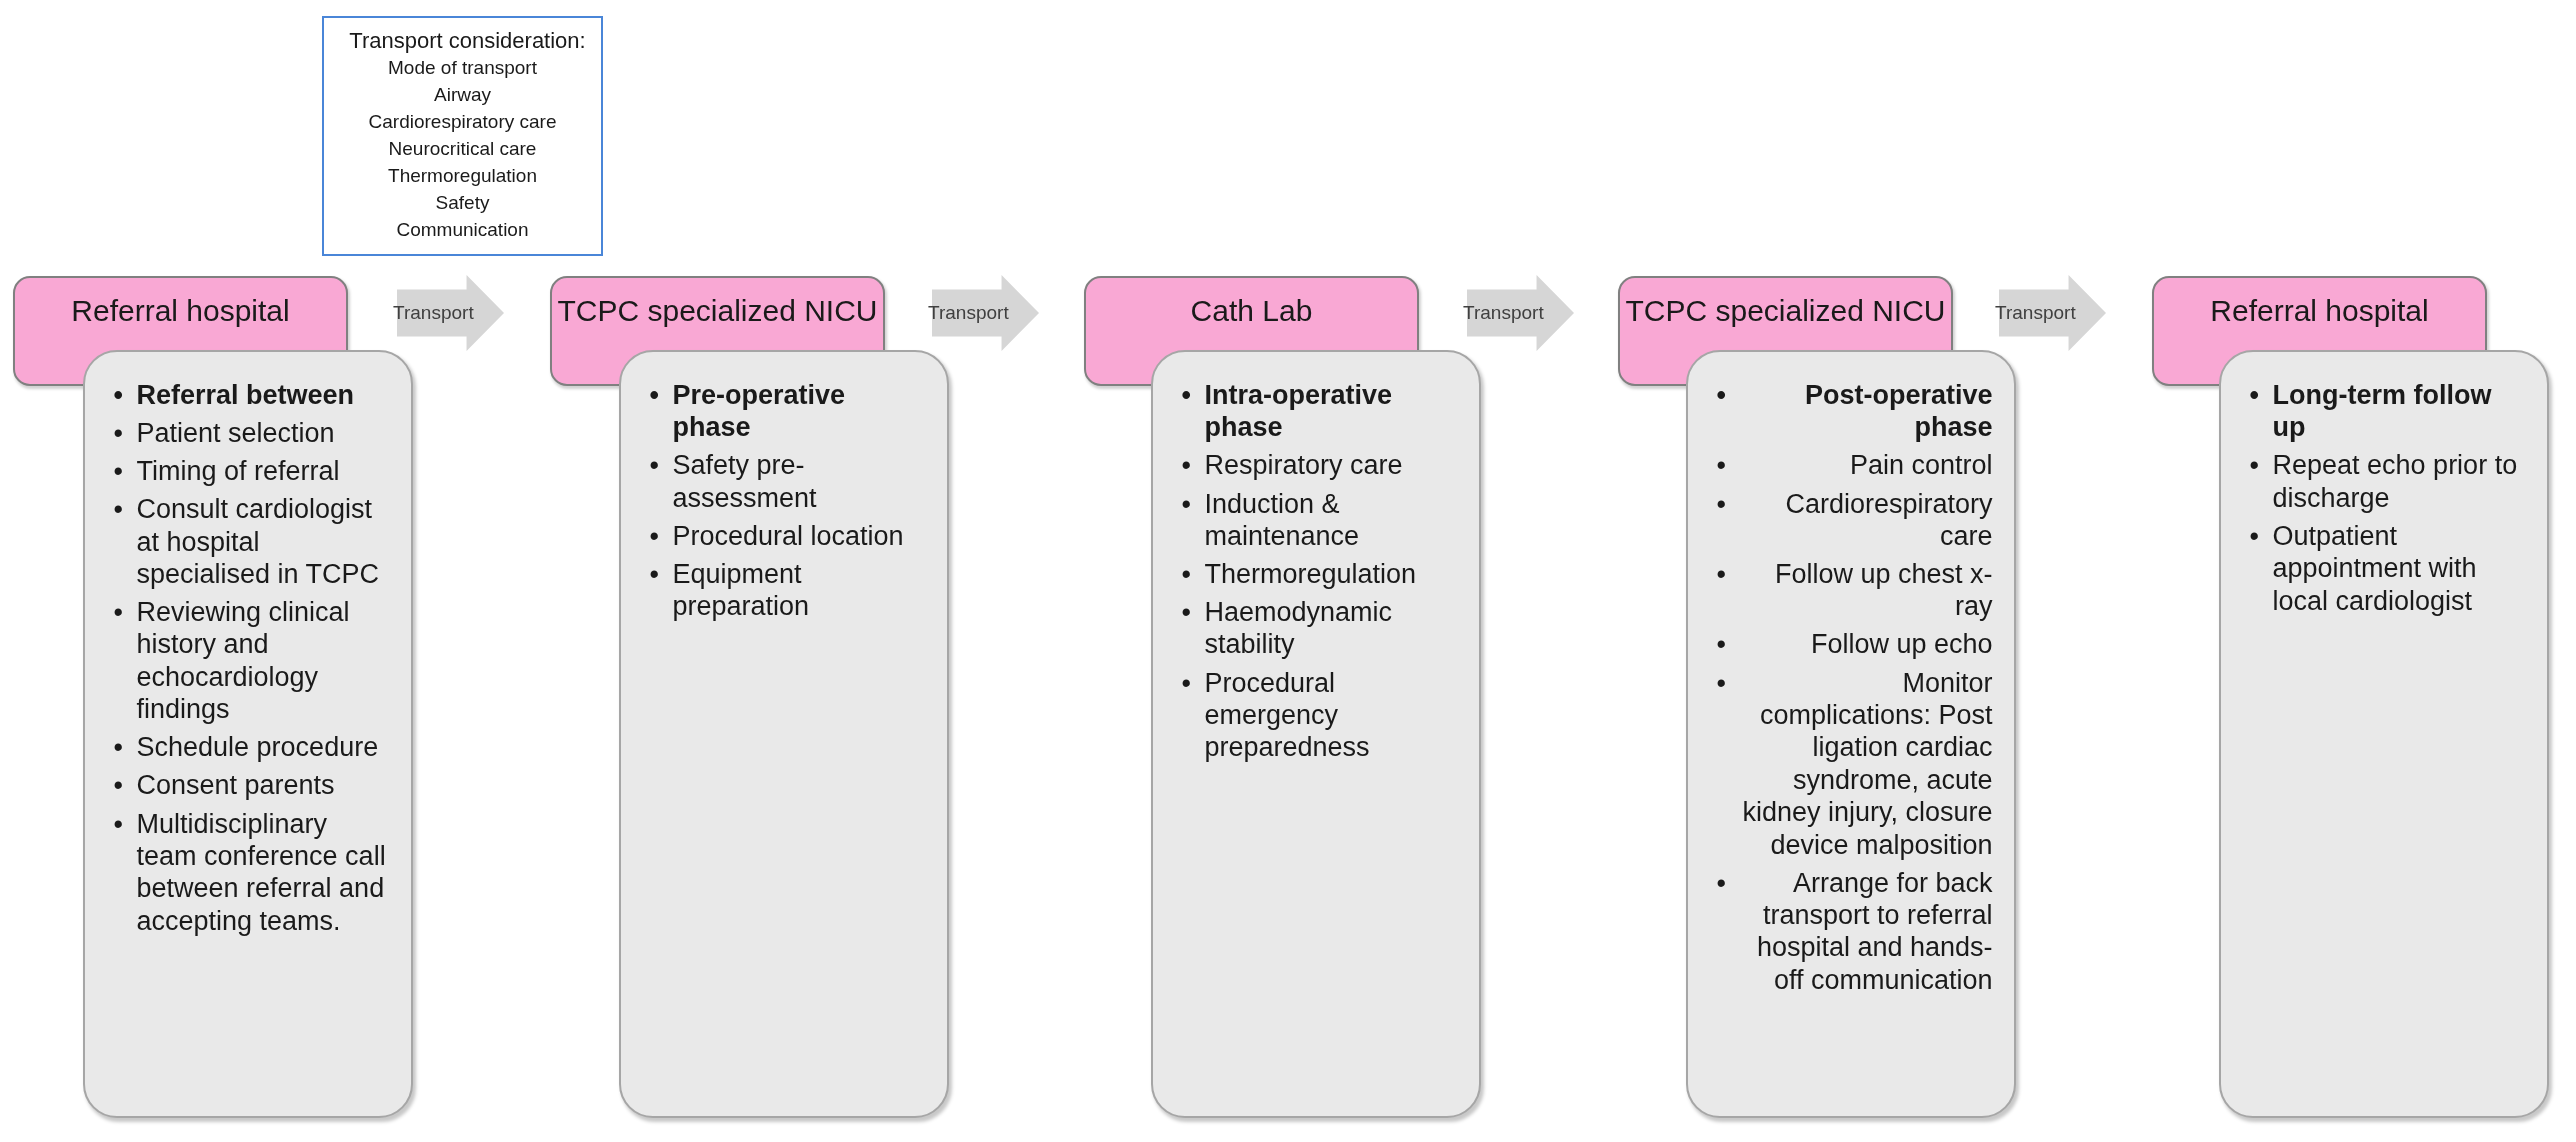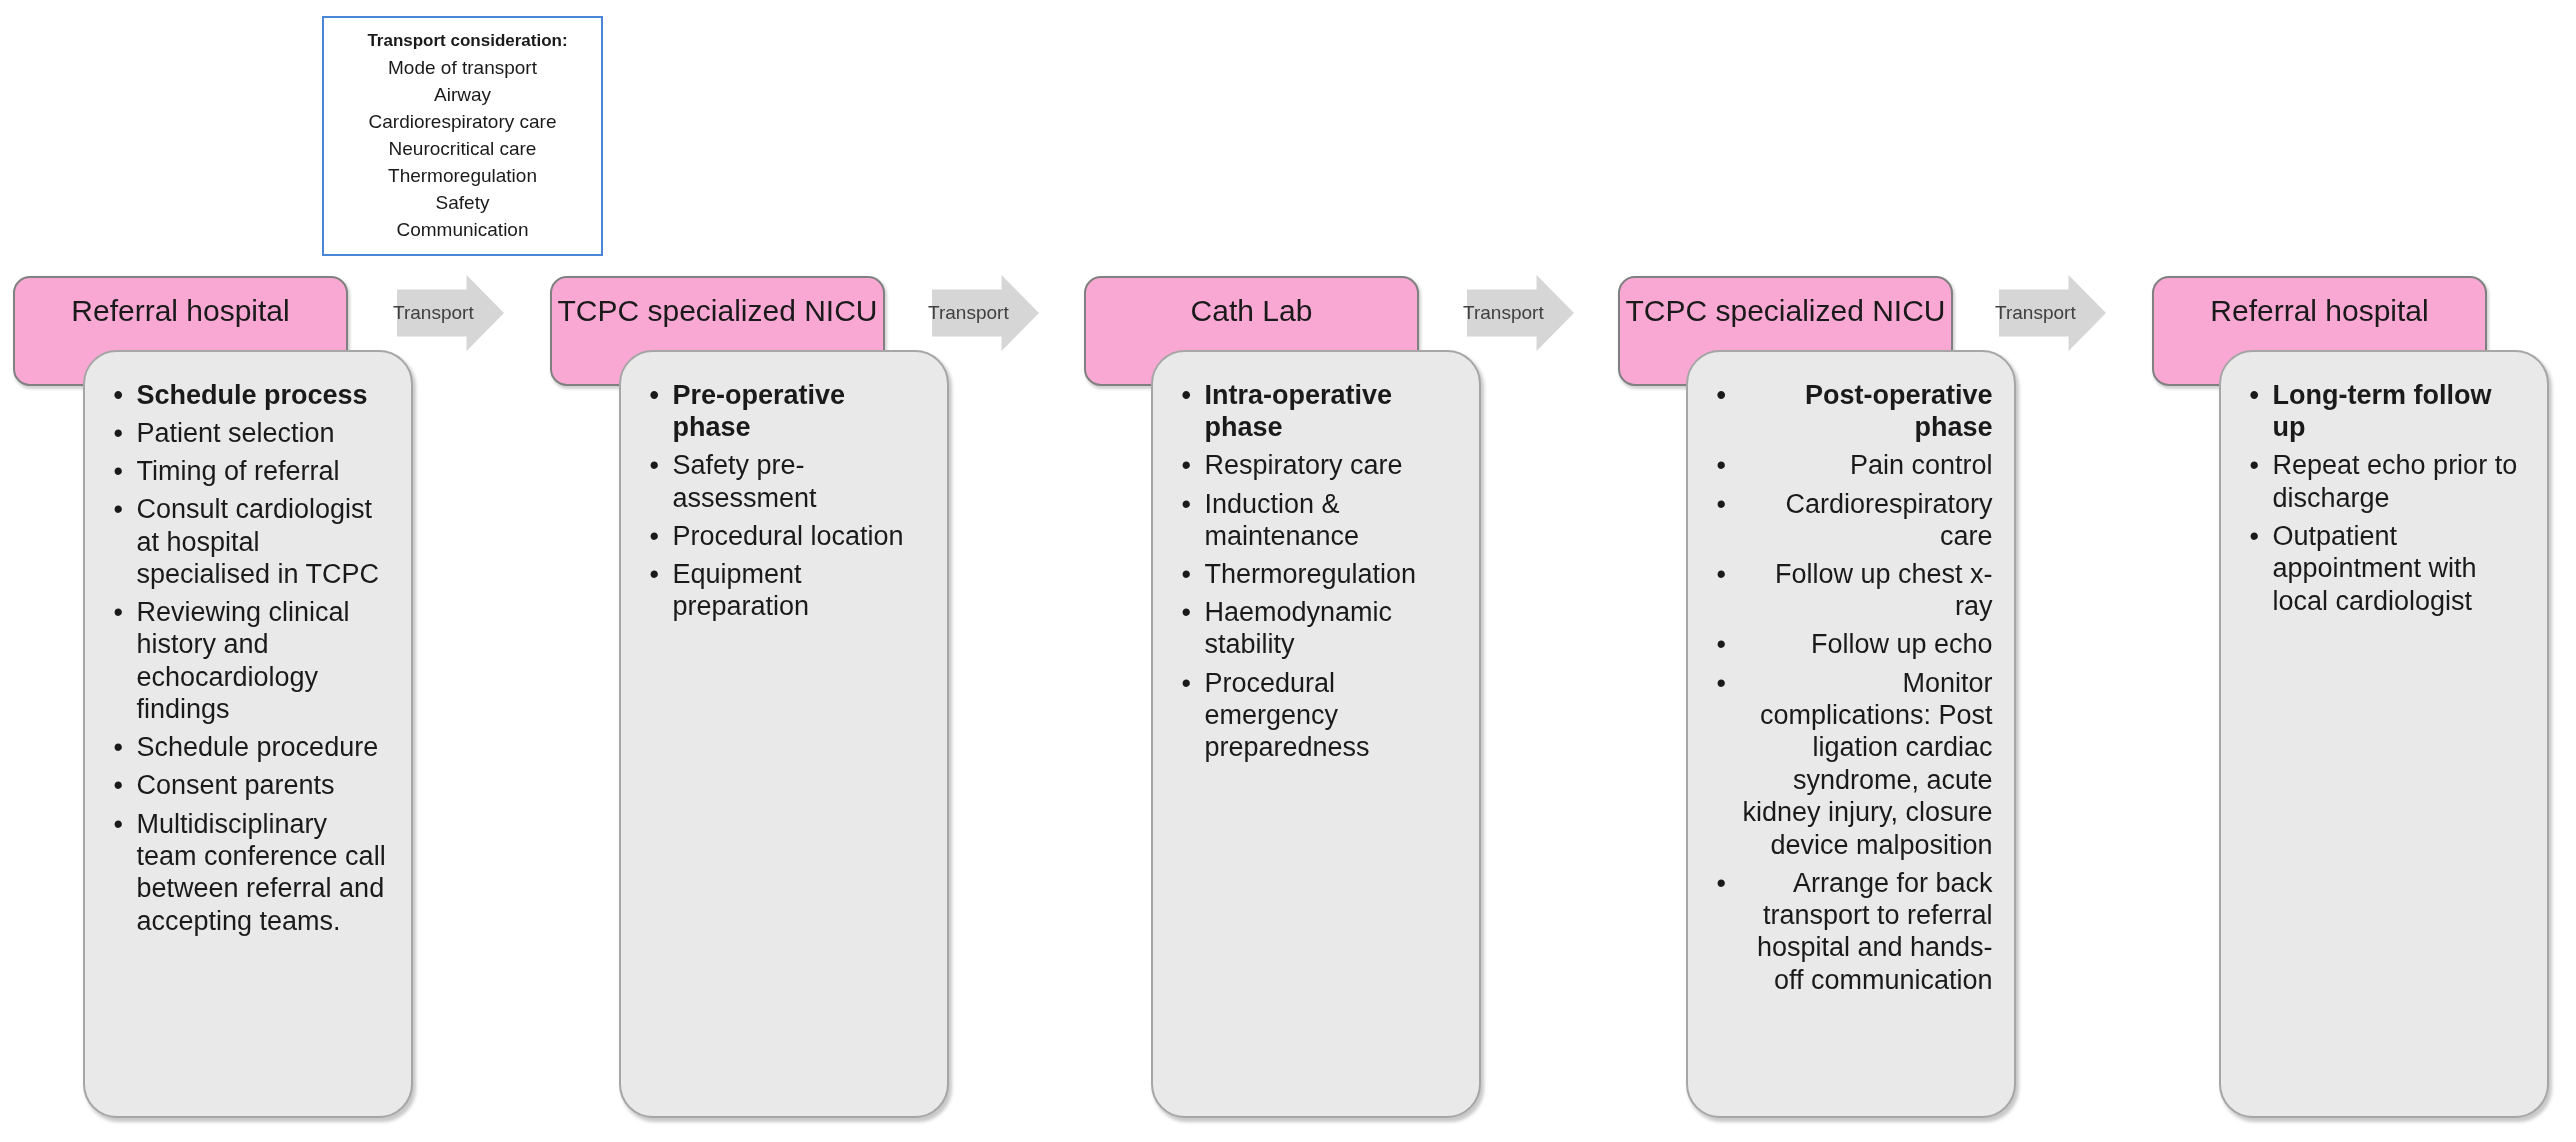--- a/index.html
+++ b/index.html
@@ -22,22 +22,22 @@
     position: absolute;
     left: 322px; top: 16.4px;
     width: 281px; height: 240px;
     background: #ffffff;
     border: 2.9px solid var(--consideration-border, #4a86d8);
     box-sizing: border-box;
     text-align: center;
     padding-top: 8.6px;
   }
   .consideration .c-title {
-    font-weight: bold;
-    font-size: 17px;
+    font-weight: normal;
+    font-size: 22px;
     line-height: 27px;
     padding-left: 10px;
   }
   .consideration ul {
     list-style: none;
     margin: 0; padding: 0;
   }
   .consideration li {
     font-size: 19px;
     line-height: 27px;
@@ -139,21 +139,21 @@
       </ul>
   </div>
 
   <div id="stages">
   <div>
     <div class="stage-header" style="left: 13px;">
       <span class="title">Referral hospital</span>
     </div>
     <div class="stage-card" style="left: 83px;">
       <ul>
-        <li class="lead">Schedule process</li>
+        <li class="lead">Referral between</li>
       <li>Patient selection</li>
             <li>Timing of referral</li>
             <li>Consult cardiologist at hospital specialised in TCPC</li>
             <li>Reviewing clinical history and echocardiology findings</li>
             <li>Schedule procedure</li>
             <li>Consent parents</li>
             <li>Multidisciplinary team conference call between referral and accepting teams.</li>
           </ul>
     </div>
   </div>

